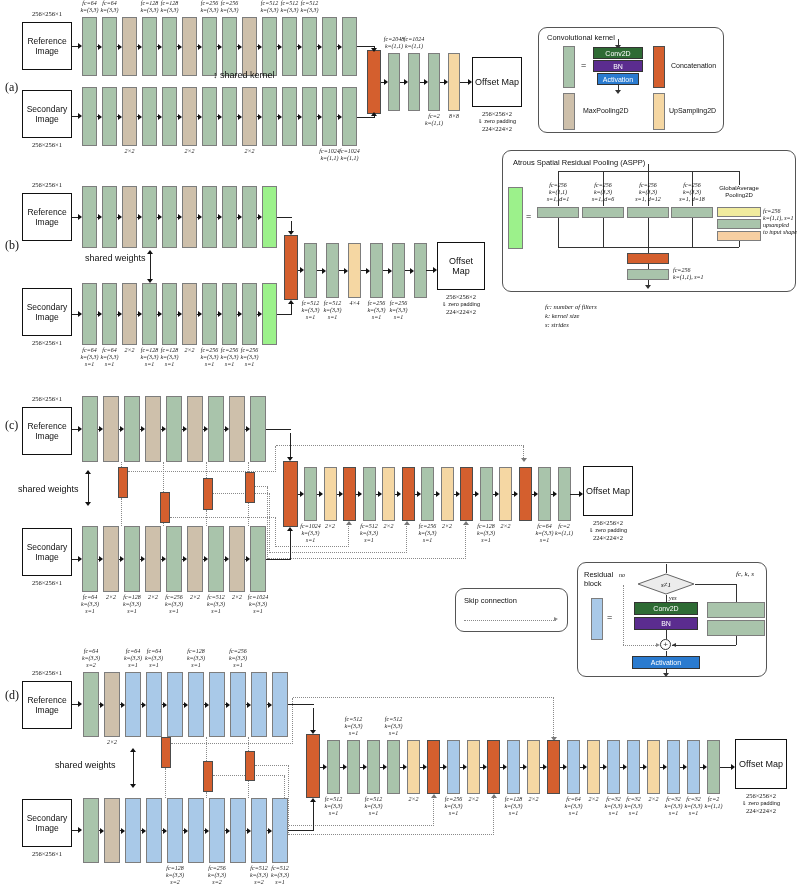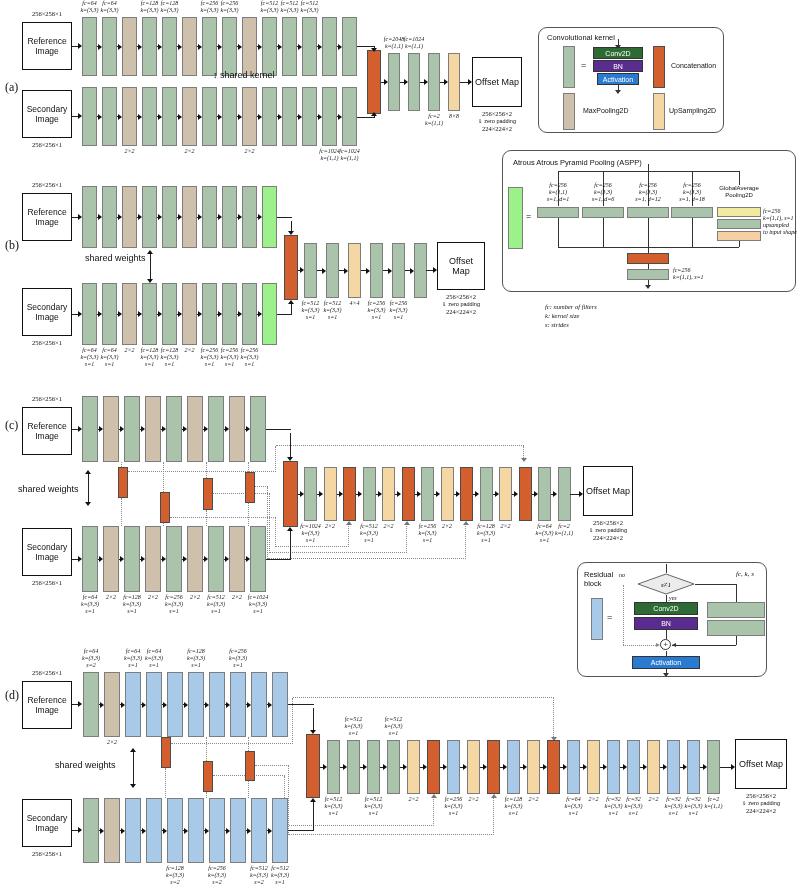--- a/index.html
+++ b/index.html
@@ -55,21 +55,21 @@
     <div class="hd" style="left:76px;top:62px;border-left:3px solid transparent;border-right:3px solid transparent;border-top:4px solid #333"></div>
     <div class="bar" style="left:114px;top:18px;width:12px;height:42px;background:#d45f2e;border-color:#4c4c4c"></div>
     <div class="lt" style="left:132px;top:34px;font-size:7px">Concatenation</div>
     <div class="bar" style="left:24px;top:65px;width:12px;height:37px;background:#cec0ab"></div>
     <div class="lt" style="left:44px;top:79px;font-size:7px">MaxPooling2D</div>
     <div class="bar" style="left:114px;top:65px;width:12px;height:37px;background:#f5d7a3"></div>
     <div class="lt" style="left:130px;top:79px;font-size:7px">UpSampling2D</div>
   </div>
 
   <div class="leg" style="left:502px;top:150px;width:294px;height:142px">
-    <div class="lt" style="left:10px;top:7px">Atrous Atrous Pyramid Pooling (ASPP)</div>
+    <div class="lt" style="left:10px;top:7px">Atrous Spatial Residual Pooling (ASPP)</div>
     <div class="bar" style="left:5px;top:36px;width:15px;height:62px;background:#9cf18b"></div>
     <div class="eq" style="left:23px;top:60px">=</div>
 
     <div class="llh" style="left:55px;top:20px;width:181px"></div>
     <div class="llv" style="left:55px;top:20px;height:35px"></div>
     <div class="llv" style="left:100px;top:20px;height:35px"></div>
     <div class="llv" style="left:145px;top:13px;height:42px"></div>
     <div class="llv" style="left:189px;top:20px;height:35px"></div>
     <div class="llv" style="left:236px;top:20px;height:14px"></div>
     <div class="llv" style="left:55px;top:67px;height:29px"></div>
@@ -113,20 +113,25 @@
     <div class="llv" style="left:145px;top:129px;height:6px"></div>
     <div class="hd" style="left:142px;top:134px;border-left:3px solid transparent;border-right:3px solid transparent;border-top:4px solid #333"></div>
     <div class="lt6" style="left:170px;top:116px;width:56px;text-align:left">fc=256
 k=(1,1), s=1</div>
   </div>
 
   <div class="lt6" style="left:545px;top:302px;font-size:6.5px;line-height:9px;text-align:left">fc: number of filters
 k: kernel size
 s: strides</div>
 
+  <div class="leg" style="left:455px;top:588px;width:113px;height:44px">
+    <div class="lt" style="left:8px;top:7px">Skip connection</div>
+    <div class="dlh" style="left:8px;top:31px;width:92px"></div>
+    <div class="hd" style="left:98px;top:28px;border-top:2.5px solid transparent;border-bottom:2.5px solid transparent;border-left:4px solid #8a8a8a"></div>
+  </div>
 
   <div class="leg" style="left:577px;top:562px;width:190px;height:115px">
     <div class="lt" style="left:6px;top:7px;white-space:pre">Residual
 block</div>
     <div class="bar" style="left:13px;top:35px;width:12px;height:42px;background:#a9c9e8"></div>
     <div class="eq" style="left:29px;top:49px">=</div>
     <div class="llv" style="left:88px;top:1px;height:9px"></div>
     <svg style="position:absolute;left:59px;top:10px" width="58" height="22">
       <polygon points="29,1 57,11 29,21 1,11" fill="#ececec" stroke="#666" stroke-width="1"></polygon>
       <text x="29" y="14" font-size="7" font-style="italic" text-anchor="middle" font-family="Liberation Serif,serif">s≠1</text>

